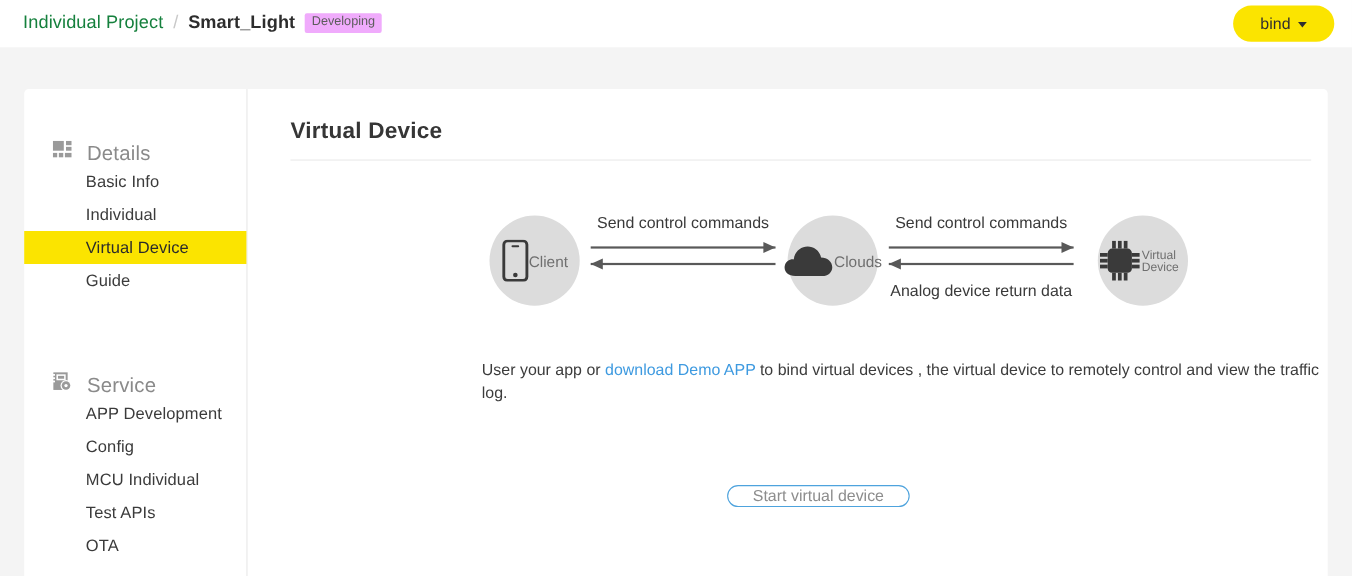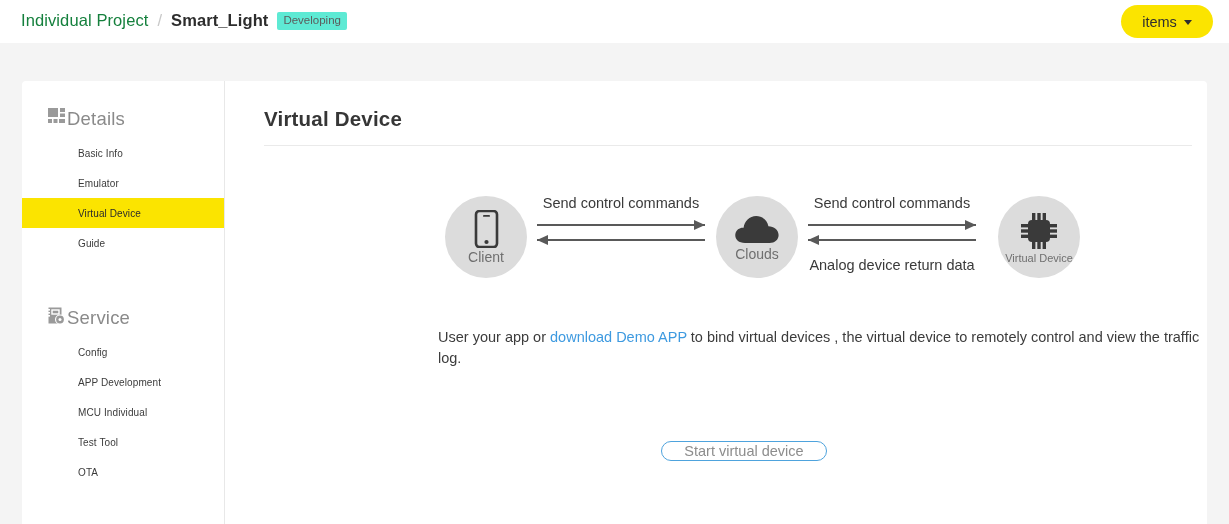--- a/index.html
+++ b/index.html
@@ -43,21 +43,21 @@
   .crumb-current {
     font-size: 16.5px;
     font-weight: bold;
     color: #2d2d2d;
     letter-spacing: .1px;
   }
   .status-chip {
     display: inline-block;
     margin-left: 9px;
     padding: 2px 6px 3px 6px;
-    background: #5eead4;
+    background: #f0abfc;
     color: #5c5c5c;
     font-size: 11.5px;
     line-height: 13px;
     border-radius: 2px;
     position: relative;
     top: -2px;
   }
 
   .top-actions {
     position: absolute;
@@ -110,37 +110,38 @@
   .sidebar {
     position: absolute;
     left: 0; top: 0;
     width: 203px;
     height: 443px;
     border-right: 1px solid #e8e8e8;
   }
 
   .nav-group-title {
     display: flex;
-    align-items: flex-start;
+    align-items: flex-end;
+    gap: 12px;
     padding-left: 26px;
     height: 30px;
-    margin-top: 27px;
+    margin-top: 39px;
   }
   .nav-group-title .label {
     font-size: 18.5px;
     color: #8a8a8a;
     letter-spacing: .2px;
   }
 
   .nav-item {
     height: 30px;
     display: flex;
     align-items: center;
     padding-left: 56px;
-    font-size: 10px;
+    font-size: 15px;
     color: #3b3b3b;
     cursor: pointer;
     letter-spacing: .1px;
   }
   .nav-item.active {
     background: #fbe400;
     color: #2b2b2b;
   }
 
   .group-gap { height: 22px; }
@@ -180,21 +181,21 @@
     width: 981px;
     height: 110px;
   }
   .node {
     position: absolute;
     width: 82px;
     height: 82px;
     border-radius: 50%;
     background: #dcdcdc;
     display: flex;
-    flex-direction: column;
+    flex-direction: row;
     align-items: center;
     justify-content: center;
   }
   .node .glyph { display: flex; align-items: center; justify-content: center; }
   .node .node-label {
     color: #6f6f6f;
     margin-top: 2px;
     line-height: 1;
   }
   .node-client { left: 219px; top: 0; }
@@ -287,21 +288,21 @@
 <div class="topbar">
   <div class="breadcrumb">
     <span class="crumb-root">Individual Project</span>
     <span class="crumb-sep">/</span>
     <span class="crumb-current">Smart_Light</span>
     <span class="status-chip">Developing</span>
   </div>
 
   <div class="top-actions">
     <button class="btn-yellow btn-items">
-      <span>items</span>
+      <span>bind</span>
       <span class="caret"></span>
     </button>
   </div>
 </div>
 
 <div class="card">
 
   <div class="sidebar">
 
     <div class="nav-group-title">
@@ -315,21 +316,21 @@
           <rect x="11" y="11" width="6" height="4" fill="#9a9a9a"></rect>
         </svg>
       </span>
       <span class="label">Details</span>
     </div>
 
     <div class="nav-item">
       <span>Basic Info</span>
     </div>
     <div class="nav-item">
-      <span>Emulator</span>
+      <span>Individual</span>
     </div>
     <div class="nav-item active">
       <span>Virtual Device</span>
     </div>
     <div class="nav-item">
       <span>Guide</span>
     </div>
 
     <div class="group-gap"></div>
 
@@ -343,30 +344,30 @@
           <rect x="4" y="3" width="7" height="4" fill="none" stroke="#ffffff" stroke-width="1.4"></rect>
           <circle cx="12" cy="12.5" r="5" fill="#ffffff"></circle>
           <circle cx="12" cy="12.5" r="3.9" fill="#9a9a9a"></circle>
           <circle cx="12" cy="12.5" r="1.5" fill="#ffffff"></circle>
         </svg>
       </span>
       <span class="label">Service</span>
     </div>
 
     <div class="nav-item">
+      <span>APP Development</span>
+    </div>
+    <div class="nav-item">
       <span>Config</span>
     </div>
     <div class="nav-item">
-      <span>APP Development</span>
-    </div>
-    <div class="nav-item">
       <span>MCU Individual</span>
     </div>
     <div class="nav-item">
-      <span>Test Tool</span>
+      <span>Test APIs</span>
     </div>
     <div class="nav-item">
       <span>OTA</span>
     </div>
 
   </div>
 
   <div class="main">
 
     <div class="page-title">Virtual Device</div>

